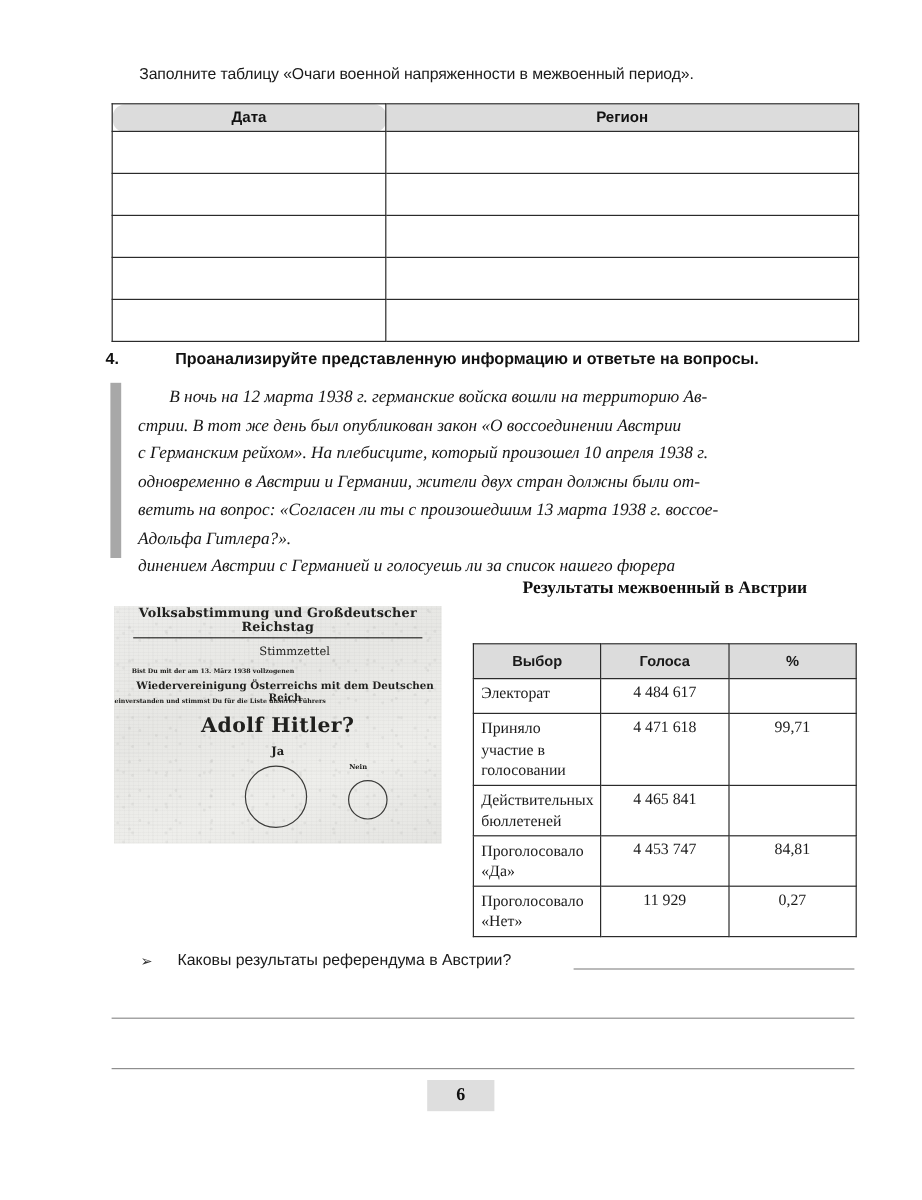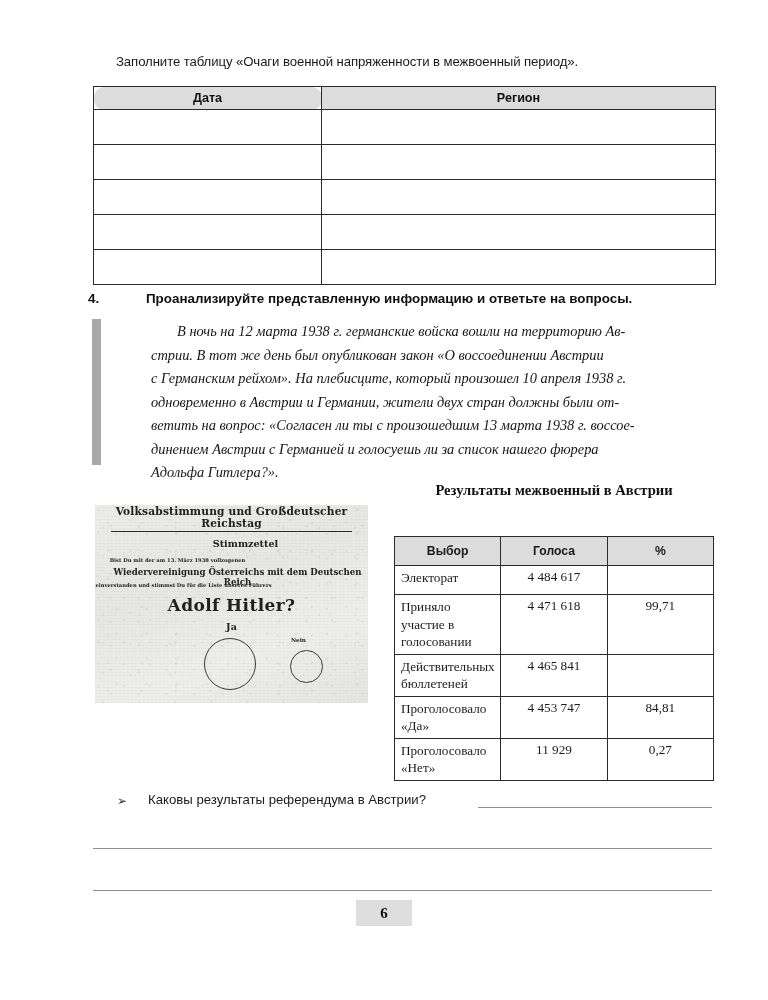--- a/index.html
+++ b/index.html
@@ -101,21 +101,20 @@
     width: 596px;
     font-family: "Liberation Serif", serif;
     font-style: italic;
     font-size: 14.4px;
     line-height: 23.5px;
     color: #151515;
   }
   .quote-block .ln {
     display: block;
     white-space: nowrap;
-    margin-left: 36px;
   }
   .indent { display: inline-block; width: 26px; }
 
   
   .ballot {
     position: absolute;
     left: 95px;
     top: 505px;
     width: 273px;
     height: 198px;
@@ -156,21 +155,21 @@
     top: 26px;
     height: 1.2px;
     background: #2c2c2a;
   }
   .b-sub {
     position: absolute;
     left: 0; right: 0;
     top: 33px;
     text-align: center;
     font-size: 9.6px;
-    font-weight: bold;
+    font-weight: normal;
     padding-left: 28px;
   }
   .b-tiny1 {
     position: absolute;
     left: 0; right: 0;
     top: 52px;
     text-align: center;
     font-size: 5.2px;
     font-weight: bold;
     transform: translateX(-54px);
@@ -362,22 +361,22 @@
   <div class="q-number">4.</div>
   <div class="q-text">Проанализируйте представленную информацию и ответьте на вопросы.</div>
 
   <div class="quote-bar"></div>
   <div class="quote-block">
     <span class="ln"><span class="indent"></span><span>В ночь на 12 марта 1938 г. германские войска вошли на территорию Ав-</span></span>
     <span class="ln">стрии. В тот же день был опубликован закон «О воссоединении Австрии</span>
     <span class="ln">с Германским рейхом». На плебисците, который произошел 10 апреля 1938 г.</span>
     <span class="ln">одновременно в Австрии и Германии, жители двух стран должны были от-</span>
     <span class="ln">ветить на вопрос: «Согласен ли ты с произошедшим 13 марта 1938 г. воссое-</span>
+    <span class="ln">Адольфа Гитлера?».</span>
     <span class="ln">динением Австрии с Германией и голосуешь ли за список нашего фюрера</span>
-    <span class="ln">Адольфа Гитлера?».</span>
   </div>
 
   <div class="ballot">
     <div class="ballot-noise"></div>
     <div class="b-head">Volksabstimmung und Großdeutscher Reichstag</div>
     <div class="b-head-rule"></div>
     <div class="b-sub">Stimmzettel</div>
     <div class="b-tiny1">Bist Du mit der am 13. März 1938 vollzogenen</div>
     <div class="b-mid">Wiedervereinigung Österreichs mit dem Deutschen Reich</div>
     <div class="b-tiny2">einverstanden und stimmst Du für die Liste unseres Führers</div>

